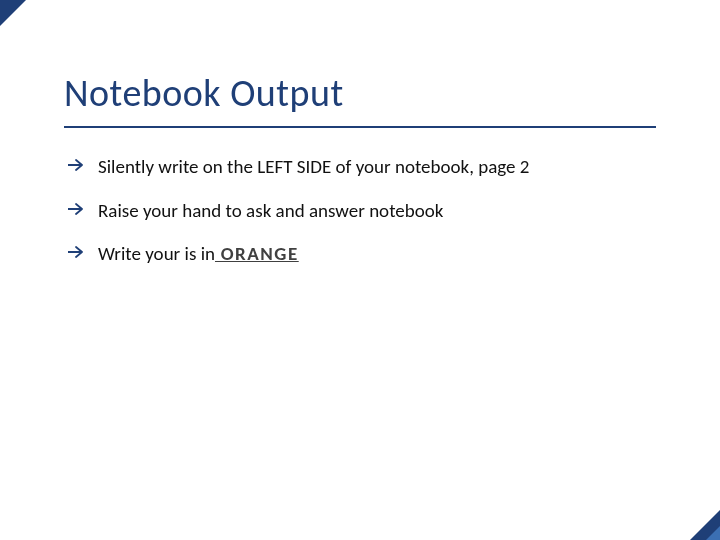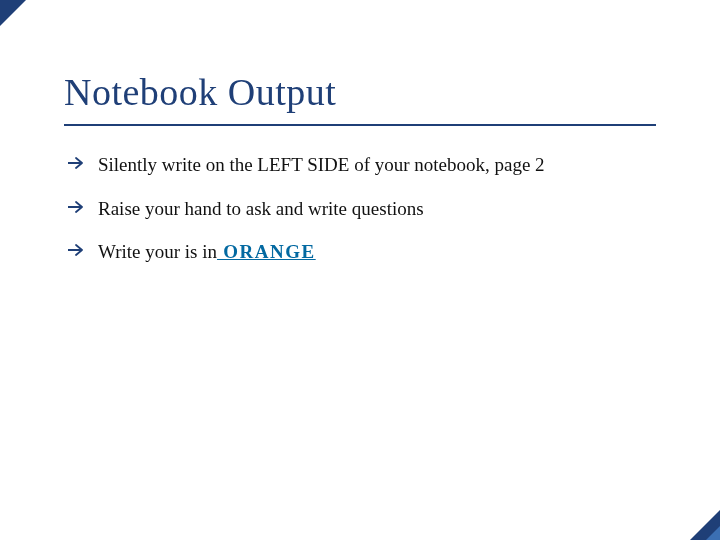--- a/index.html
+++ b/index.html
@@ -8,21 +8,20 @@
     font-family: "Segoe UI", "Calibri", "Helvetica Neue", Arial, sans-serif;
     background: #ffffff;
     position: relative;
   }
   .slide {
     width: 720px;
     height: 540px;
     background: #ffffff;
     position: relative;
     padding: 0;
-    font-family: Liberation Serif, serif;
   }
   
   .corner-tl {
     position: absolute;
     top: 0; left: 0;
     width: 0; height: 0;
     border-top: 26px solid #1f3f77;
     border-right: 26px solid transparent;
   }
   .corner-tl::after{
@@ -77,21 +76,21 @@
   }
   .arrow-icon {
     position: absolute;
     left: -30px;
     top: 4px;
     width: 18px;
     height: 14px;
   }
   .arrow-icon svg { display:block; }
   .orange {
-    color: #0369a1;
+    color: #404040;
     font-weight: 600;
     text-decoration: underline;
     letter-spacing: 1.5px;
   }
 </style>
 </head>
 <body>
 
 <div class="slide">
 
@@ -110,21 +109,21 @@
           </svg>
         </span>
         <span>Silently write on the LEFT SIDE of your notebook, page 2</span>
       </li>
       <li>
         <span class="arrow-icon">
           <svg viewBox="0 0 18 14" width="18" height="14">
             <path d="M0 7 H12 M8 2 L14 7 L8 12" stroke="#1f3f77" stroke-width="1.8" fill="none" stroke-linecap="round" stroke-linejoin="round"></path>
           </svg>
         </span>
-        <span>Raise your hand to ask and write questions</span>
+        <span>Raise your hand to ask and answer notebook</span>
       </li>
       <li>
         <span class="arrow-icon">
           <svg viewBox="0 0 18 14" width="18" height="14">
             <path d="M0 7 H12 M8 2 L14 7 L8 12" stroke="#1f3f77" stroke-width="1.8" fill="none" stroke-linecap="round" stroke-linejoin="round"></path>
           </svg>
         </span>
         <span>Write your is in</span><span class="orange"> ORANGE</span>
       </li>
     </ul>

